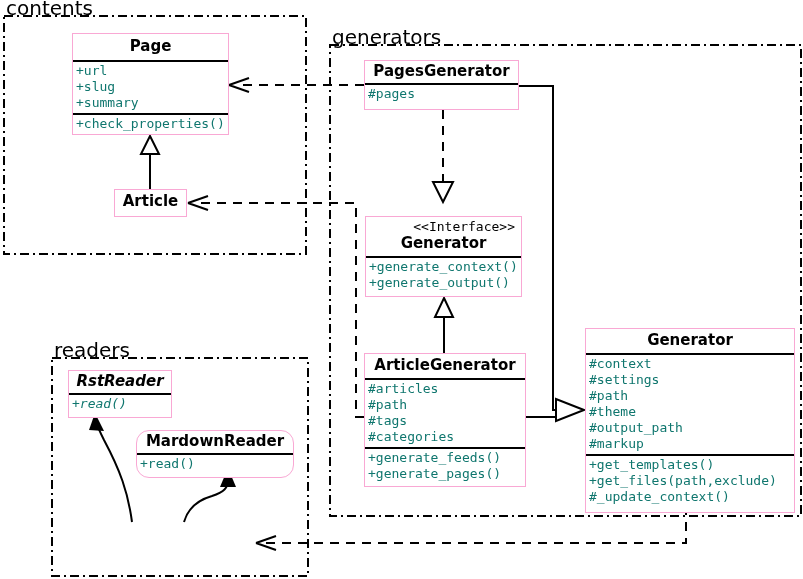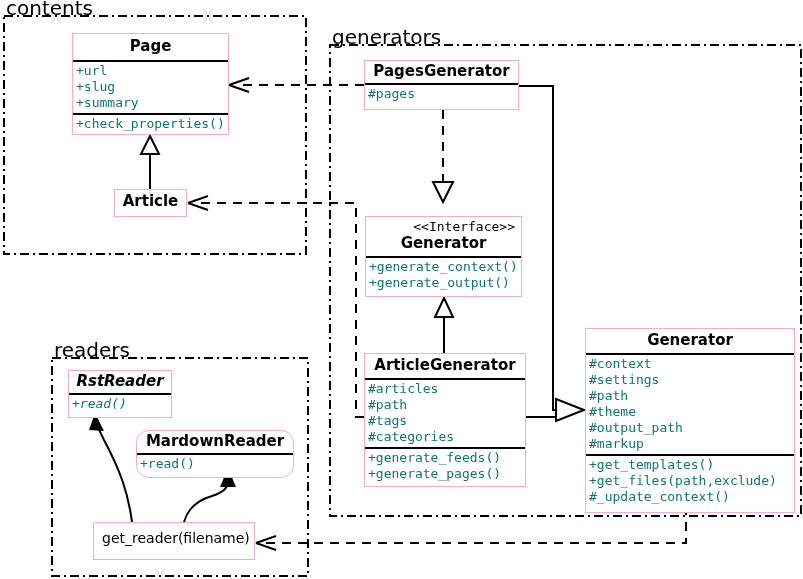--- a/index.html
+++ b/index.html
@@ -235,17 +235,14 @@
   </div>
 
   <div class="cls" style="left:136px; top:430px; width:158px; height:48px;border-radius:13px;">
     <div class="name" style="padding:2px 6px 3px 6px;">MardownReader</div>
     <div class="sep"></div>
     <div class="compartment">
       <div class="member">+read()</div>
     </div>
   </div>
 
-  <div class="cls plain" style="left:93px; top:522px; width:162px; height:38px;">
-    <div class="name">get_reader(filename)</div>
-  </div>
 
 </div>
 
 </body></html>

